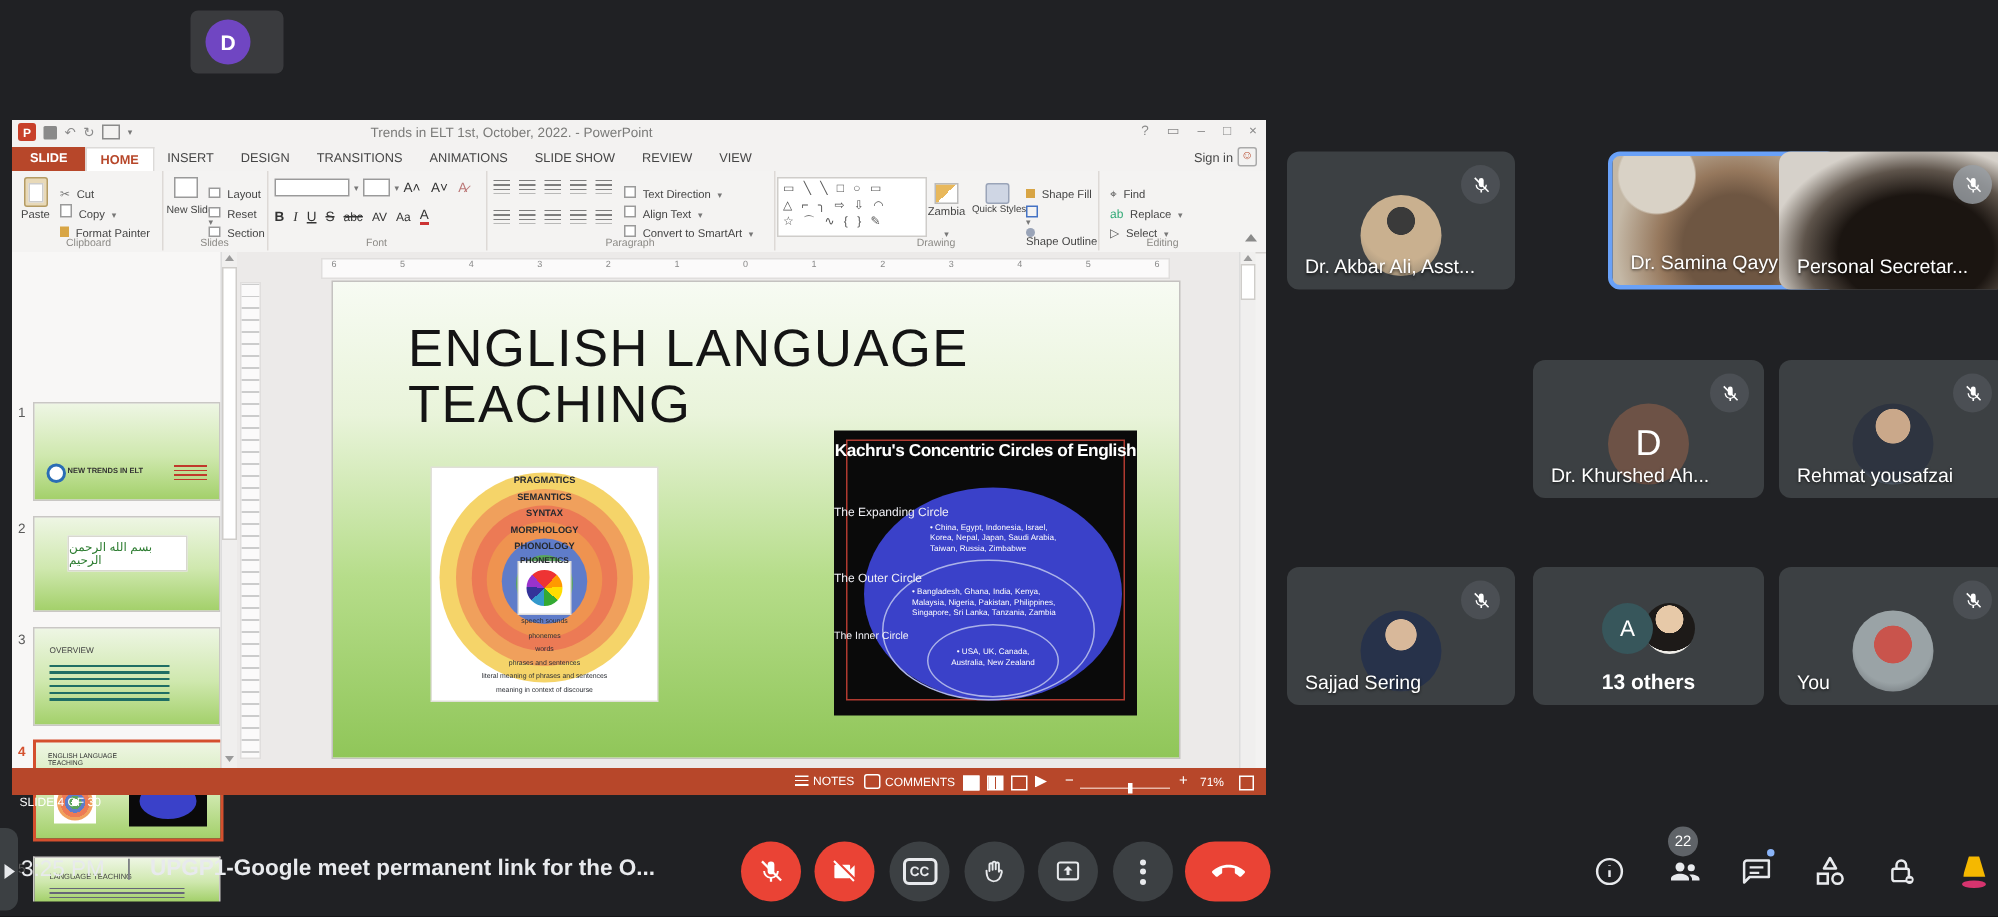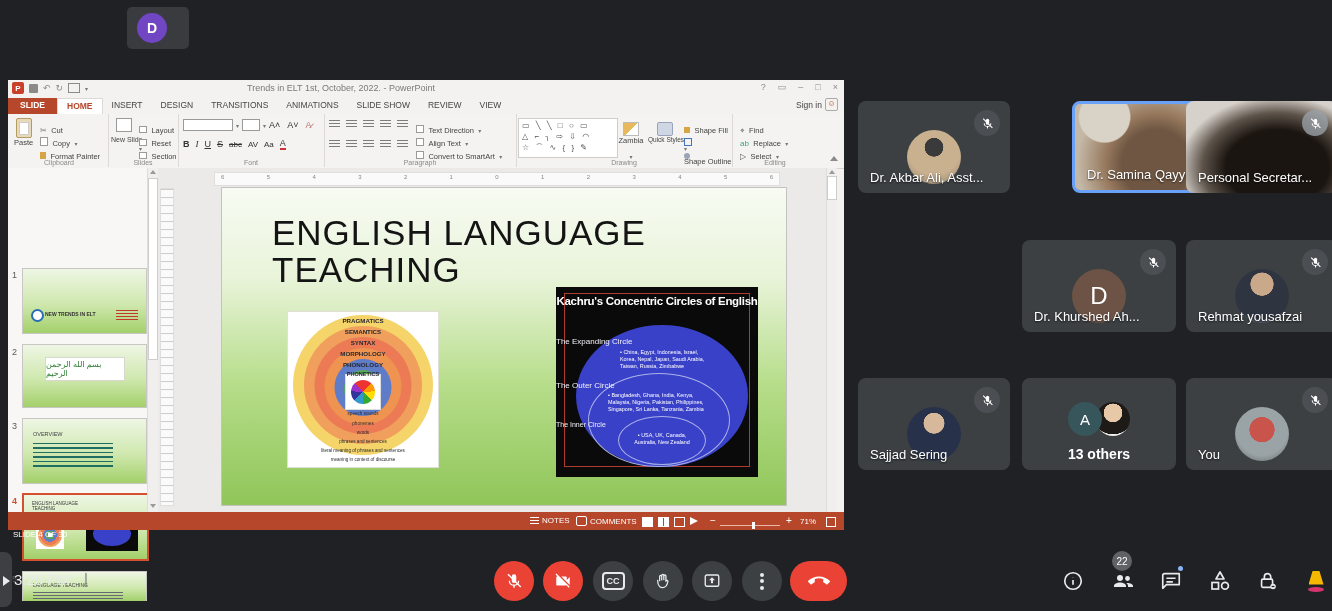--- a/index.html
+++ b/index.html
@@ -483,20 +483,21 @@
           <path stroke="#fff" stroke-width="2" d="M4 3l17 17"></path>
         </svg>
     </div>
     <div class="tname">You</div>
   </div>
 
   <div class="abs handle"></div>
   <div class="abs tri"></div>
   <div class="abs time">3:25 PM</div>
   <div class="abs bdiv">|</div>
+  <div class="abs mname">UPGP1-Google meet permanent link for the O...</div>
 
   <div class="cbtn cbtn-red" style="left:494px;">
     <svg width="18" height="18" viewBox="0 0 24 24">
         <path fill="#fff" d="M12 14.5a3 3 0 0 0 3-3V6a3 3 0 0 0-6 0v5.5a3 3 0 0 0 3 3z"></path>
         <path fill="#fff" d="M17.3 11.5a5.3 5.3 0 0 1-10.6 0H5a7 7 0 0 0 6 6.7V21h2v-2.8a7 7 0 0 0 6-6.7h-1.7z"></path>
         <path stroke="#fff" stroke-width="2" d="M4 3l17 17"></path>
       </svg>
   </div>
   <div class="cbtn cbtn-red" style="left:543px;">
     <svg width="18" height="18" viewBox="0 0 24 24">

